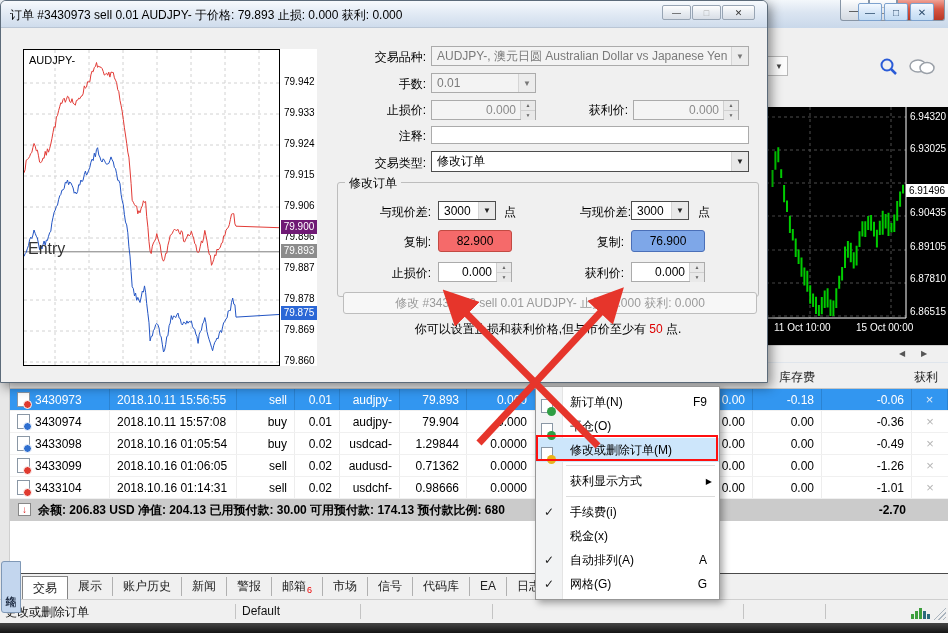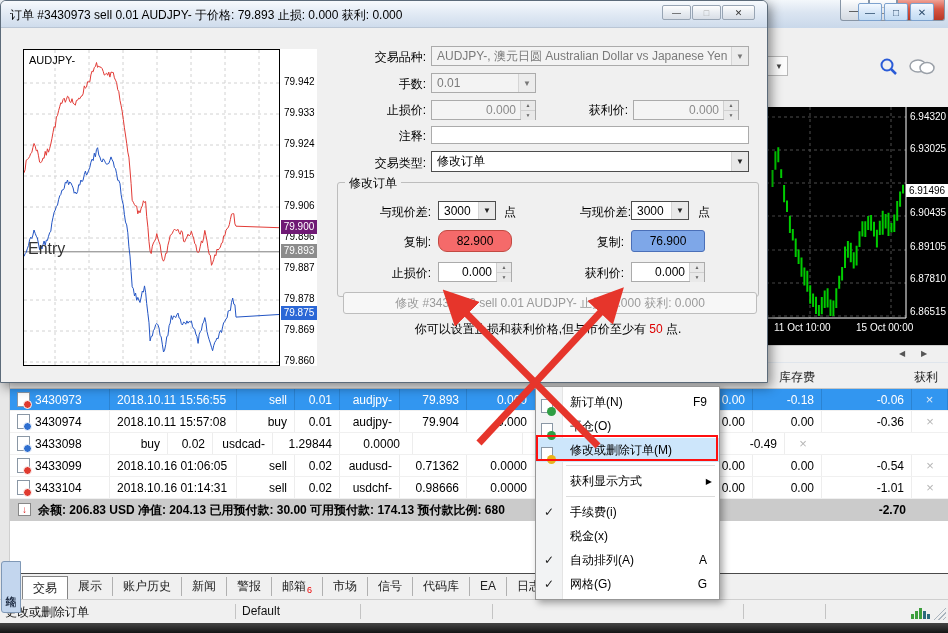--- a/index.html
+++ b/index.html
@@ -277,20 +277,21 @@
         <span class="c closex">×</span>
       </div>
 
       <div class="trow type type-buy">
         <span class="c order">
           <span class="doc-icon">
             <i class="dot"></i>
           </span>
           <span>3433098</span>
         </span>
+        <span class="c time">2018.10.16 01:05:54</span>
         <span class="c type">buy</span>
         <span class="c lots">0.02</span>
         <span class="c sym">usdcad-</span>
         <span class="c price">1.29844</span>
         <span class="c sl">0.0000</span>
         <span class="c tp"></span>
         <span class="c comm">0.00</span>
         <span class="c swap">0.00</span>
         <span class="c profit">-0.49</span>
         <span class="c closex">×</span>
@@ -305,21 +306,21 @@
         </span>
         <span class="c time">2018.10.16 01:06:05</span>
         <span class="c type">sell</span>
         <span class="c lots">0.02</span>
         <span class="c sym">audusd-</span>
         <span class="c price">0.71362</span>
         <span class="c sl">0.0000</span>
         <span class="c tp"></span>
         <span class="c comm">0.00</span>
         <span class="c swap">0.00</span>
-        <span class="c profit">-0.54</span>
+        <span class="c profit">-1.26</span>
         <span class="c closex">×</span>
       </div>
 
       <div class="trow type type-sell">
         <span class="c order">
           <span class="doc-icon">
             <i class="dot"></i>
           </span>
           <span>3433104</span>
         </span>
@@ -484,21 +485,21 @@
     <span class="flabel" style="left:503px;top:203px;width:20px;text-align:left;">点</span>
 
     <span class="flabel" style="left:545px;top:203px;width:85px;">与现价差:</span>
     <div class="combo enabled" style="left:630px;top:200px;width:58px;height:19px;">
       <span class="cv">3000</span>
       <span class="ca">▼</span>
     </div>
     <span class="flabel" style="left:697px;top:203px;width:20px;text-align:left;">点</span>
 
     <span class="flabel" style="left:380px;top:233px;width:50px;">复制:</span>
-    <div class="copybtn copy-sl" style="left:437px;top:229px;border-radius:9px;"><span>82.900</span></div>
+    <div class="copybtn copy-sl" style="left:437px;top:229px;"><span>82.900</span></div>
     <span class="flabel" style="left:573px;top:233px;width:50px;">复制:</span>
     <div class="copybtn copy-tp" style="left:630px;top:229px;"><span>76.900</span></div>
 
     <span class="flabel" style="left:350px;top:264px;width:80px;">止损价:</span>
     <div class="spin enabled" style="left:437px;top:261px;width:74px;height:20px;">
       <span class="sv">0.000</span>
       <span class="sbtns">
           <i>▲</i>
           <i>▼</i>
         </span>

